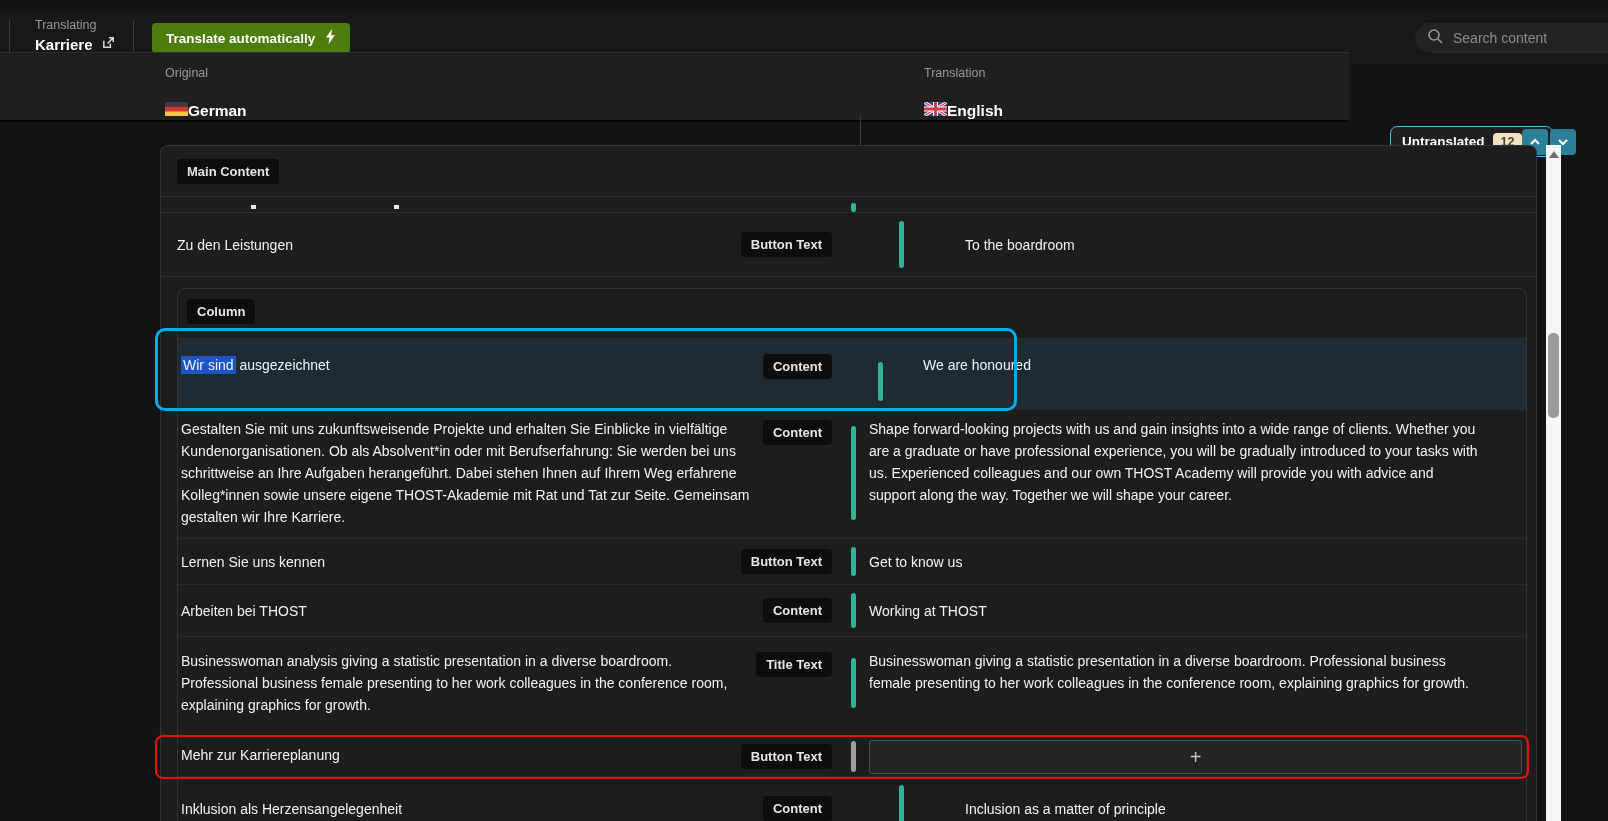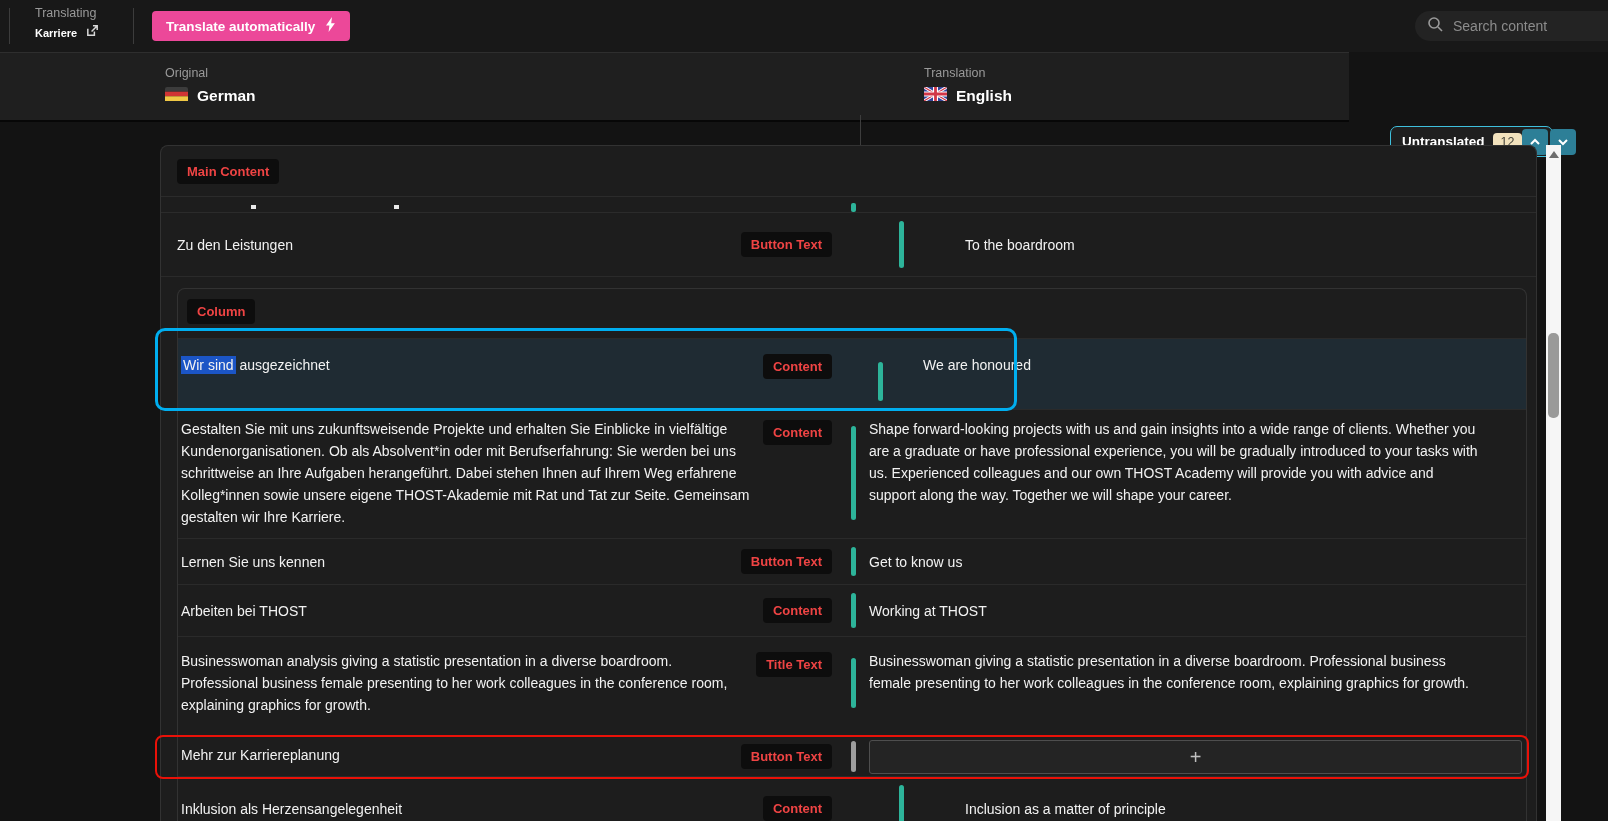--- a/index.html
+++ b/index.html
@@ -1,60 +1,60 @@
 <!DOCTYPE html>
 <html><head>
 <meta charset="utf-8">
 <style>
   * { margin:0; padding:0; box-sizing:border-box; }
   html,body { width:1608px; height:821px; overflow:hidden; background:#131313;
               font-family:"Liberation Sans", sans-serif; color:#f2f2f2; }
   body { position:relative; }
 
   
-  .topbar { position:absolute; left:0; top:0; width:1608px; height:52px; background:#181818; }
+  .topbar { position:absolute; left:0; top:12px; width:1608px; height:52px; background:#181818; }
   .v-div { position:absolute; top:8px; width:1px; height:36px; background:#3c3c3c; }
   .translating-block { position:absolute; left:35px; top:6px; }
   .translating-label { font-size:12.5px; color:#9a9a9a; }
   .page-link { display:flex; align-items:center; gap:8px; margin-top:3px; cursor:pointer; }
-  .page-name { font-size:11px; font-weight:bold; color:#fff; text-underline-offset:3px; }
+  .page-name { font-size:15px; font-weight:bold; color:#fff; text-underline-offset:3px; }
   .btn-translate { position:absolute; left:152px; top:11px; height:30px; border:none; cursor:pointer;
-                   background:#ec4899; color:#fff; font-family:inherit; font-size:13.5px; font-weight:bold;
+                   background:#4d7c0f; color:#fff; font-family:inherit; font-size:13.5px; font-weight:bold;
                    border-radius:4px; padding:0 14px; display:inline-flex; align-items:center; gap:10px; }
   .search-pill { position:absolute; left:1415px; top:11px; width:240px; height:30px; background:#232323;
                  border-radius:16px; display:flex; align-items:center; padding:0 12px; gap:9px; }
   .search-pill input { flex:1; background:transparent; border:none; outline:none; color:#dcdcdc;
                        font-family:inherit; font-size:14px; }
   .search-pill input::placeholder { color:#8c8c8c; }
 
   
   .langbar { position:absolute; left:0; top:52px; width:1349px; height:70px; background:#1f1f1f;
              border-top:1px solid #2e2e2e; border-bottom:2px solid #070707; }
   .lang-label { font-size:12.5px; color:#9a9a9a; }
   .lang-group { position:absolute; top:13px; }
-  .lang-name-row { display:flex; align-items:center; gap:9px; margin-top:7px; }
+  .lang-name-row { display:flex; align-items:center; margin-top:22px; }
   .lang-name { font-size:15.5px; font-weight:bold; color:#fff; }
   .flag { border-radius:2px; overflow:hidden; display:block; }
   .lang-div { position:absolute; left:860px; top:62px; width:1px; height:46px; background:#3d3d3d; }
 
   .filter-box { position:absolute; left:1390px; top:73px; width:163px; height:31px;
                 border:1.5px solid #3fc0dd; border-radius:7px; display:flex; align-items:center;
                 background:#1f1f1f; cursor:pointer; }
   .filter-label { font-size:13.5px; font-weight:bold; color:#fff; padding:0 8px 0 11px; }
-  .filter-count { background:#f2e2bd; color:#45443a; font-size:12.5px; font-weight:normal;
+  .filter-count { background:#f2e2bd; color:#45443a; font-size:12.5px; font-weight:bold;
                   border-radius:4px; padding:2px 8px; }
   .filter-btns { display:flex; gap:2px; margin-left:auto; margin-right:1px; }
   .arrow-btn { width:26px; height:26px; background:#2d7f97; border:none; border-radius:4px; cursor:pointer;
                display:flex; align-items:center; justify-content:center; }
 
   
   .panel { position:absolute; left:160px; top:145px; width:1377px; height:676px; background:#1d1d1d;
            border:1px solid #323232; border-bottom:none; border-radius:8px 8px 0 0; }
   .chip { display:inline-block; background:#0d0d0d; border-radius:4px; padding:5px 10px;
-          font-size:13px; font-weight:bold; color:#ef4444; white-space:nowrap; }
+          font-size:13px; font-weight:bold; color:#e5e5e5; white-space:nowrap; }
   .section-chip-row { padding:13px 0 0 16px; }
   .panel-div { margin-top:12px; border-top:1px solid #2b2b2b; }
   .frag-row { position:relative; height:16px; border-bottom:1px solid #2b2b2b; }
   .frag { position:absolute; top:8px; width:5px; height:4px; background:#e9e9e9; }
   .frag-bar { position:absolute; left:690px; top:6px; width:5px; height:9px; border-radius:2px; background:#2db49a; }
 
   .trow { display:flex; border-bottom:1px solid #2a2a2a; position:relative; }
   .src { flex:0 0 690px; padding-left:16px; padding-right:19px; display:flex;
          justify-content:space-between; gap:12px; }
   .nested .src { flex-basis:673px; padding-left:3px; }

